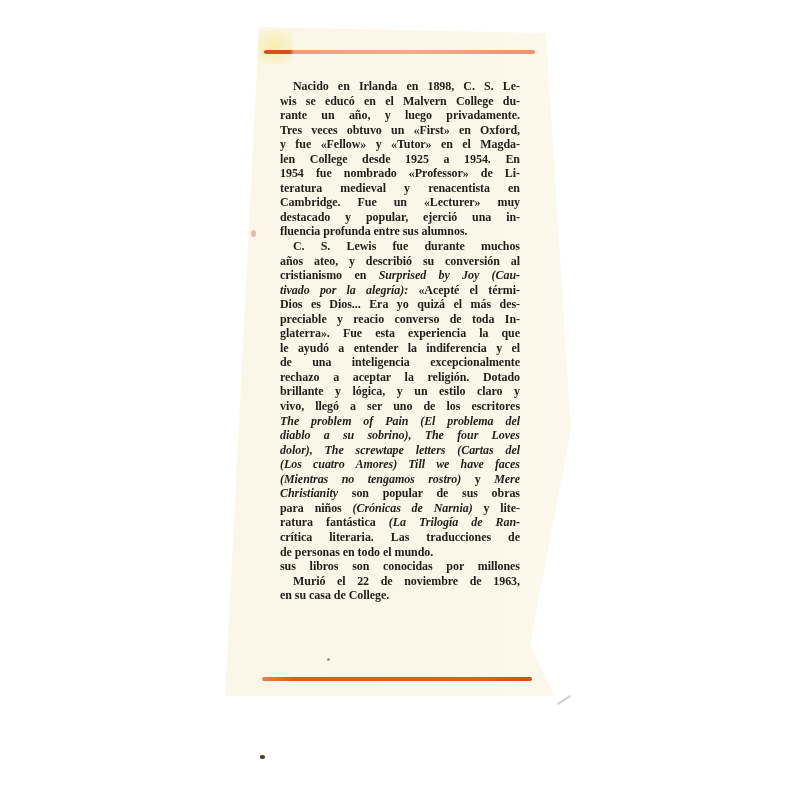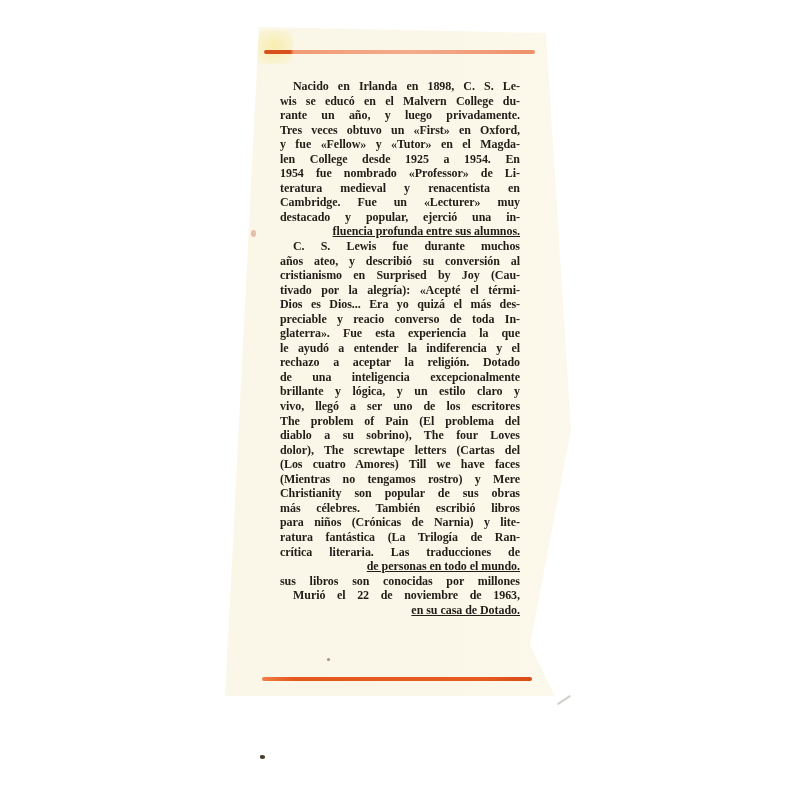--- a/index.html
+++ b/index.html
@@ -40,23 +40,23 @@
     left:262px;top:677px;width:270px;height:4px;
     background:linear-gradient(90deg,#ef7f47 0%,var(--rule_bottom) 12%,#e65c20 80%,#d94c16 100%);
   }
   
   #textblock{
     position:absolute;left:280px;top:79px;width:240px;
     color:var(--ink);font-size:12px;font-weight:700;line-height:14.55px;
     letter-spacing:-0.05px;
   }
   .line{text-align:justify;text-align-last:justify;white-space:normal;}
-  .line.nojust{text-align:right;text-align-last:auto;text-decoration:underline;}
+  .line.nojust{text-align:left;text-align-last:auto;}
   .line.indent{text-indent:13px;}
-  .it{margin-top:48px;}
+  .it{font-style:italic;margin-top:48px;}
   
   .speck{position:absolute;border-radius:50%;}
   .speck.a{left:260px;top:755px;width:5px;height:4px;background:#4b3d2e;border-radius:40% 60% 50% 50%;}
   .speck.b{left:327px;top:658px;width:3px;height:3px;background:#8a7a66;opacity:.8;}
   .smudge{position:absolute;background:#d88d79;opacity:.55;border-radius:50%;}
   .smudge.a{left:251px;top:230px;width:5px;height:7px;}
   .smudge.b{left:237px;top:355px;width:4px;height:5px;opacity:.4;}
   .scratch{
     position:absolute;left:556px;top:699px;width:16px;height:2px;
     background:#9a948c;opacity:.45;transform:rotate(-33deg);border-radius:1px;
@@ -84,38 +84,37 @@
         <div class="line"><span>destacado y popular, ejerció una in-</span></div>
         <div class="line nojust"><span>fluencia profunda entre sus alumnos.</span></div>
         <div class="line indent"><span>C. S. Lewis fue durante muchos</span></div>
         <div class="line"><span>años ateo, y describió su conversión al</span></div>
         <div class="line"><span>cristianismo en </span><span class="it">Surprised by Joy (Cau-</span></div>
         <div class="line"><span class="it">tivado por la alegría):</span><span> «Acepté el térmi-</span></div>
         <div class="line"><span>Dios es Dios... Era yo quizá el más des-</span></div>
         <div class="line"><span>preciable y reacio converso de toda In-</span></div>
         <div class="line"><span>glaterra». Fue esta experiencia la que</span></div>
         <div class="line"><span>le ayudó a entender la indiferencia y el</span></div>
+        <div class="line"><span>de una inteligencia excepcionalmente</span></div>
         <div class="line"><span>rechazo a aceptar la religión. Dotado</span></div>
-        <div class="line"><span>de una inteligencia excepcionalmente</span></div>
         <div class="line"><span>brillante y lógica, y un estilo claro y</span></div>
         <div class="line"><span>vivo, llegó a ser uno de los escritores</span></div>
         <div class="line"><span class="it">The problem of Pain (El problema del</span></div>
         <div class="line"><span class="it">diablo a su sobrino), The four Loves</span></div>
         <div class="line"><span class="it">dolor), The screwtape letters (Cartas del</span></div>
         <div class="line"><span class="it">(Los cuatro Amores) Till we have faces</span></div>
         <div class="line"><span class="it">(Mientras no tengamos rostro)</span><span> y </span><span class="it">Mere</span></div>
         <div class="line"><span class="it">Christianity</span><span> son popular de sus obras</span></div>
-        <div class="line"><span>más célebres. También escribió libros</span></div>
         <div class="line"><span>para niños </span><span class="it">(Crónicas de Narnia)</span><span> y lite-</span></div>
         <div class="line"><span>ratura fantástica </span><span class="it">(La Trilogía de Ran-</span></div>
         <div class="line"><span>crítica literaria. Las traducciones de</span></div>
         <div class="line nojust"><span>de personas en todo el mundo.</span></div>
         <div class="line"><span>sus libros son conocidas por millones</span></div>
         <div class="line indent"><span>Murió el 22 de noviembre de 1963,</span></div>
-        <div class="line nojust"><span>en su casa de Dotado.</span></div>
+        <div class="line nojust"><span>en su casa de College.</span></div>
       </div>
     <div class="speck a"></div>
     <div class="speck b"></div>
     <div class="smudge a"></div>
     <div class="smudge b"></div>
   </div>
   <div class="scratch"></div>
 </div>
 
 </body></html>

